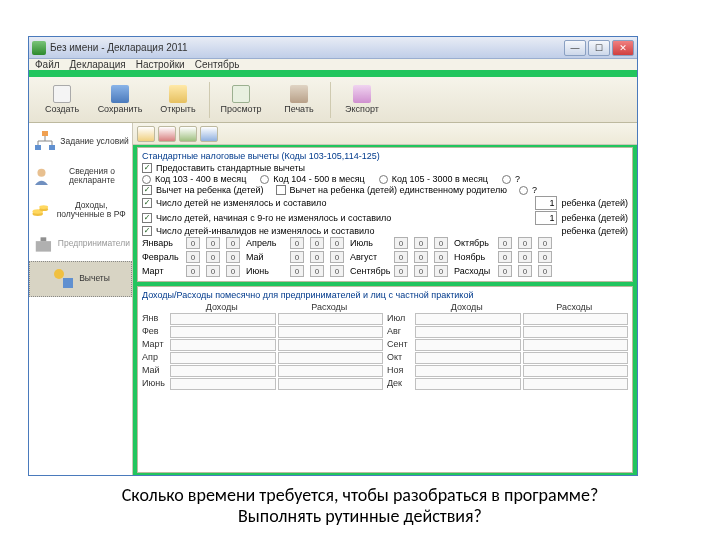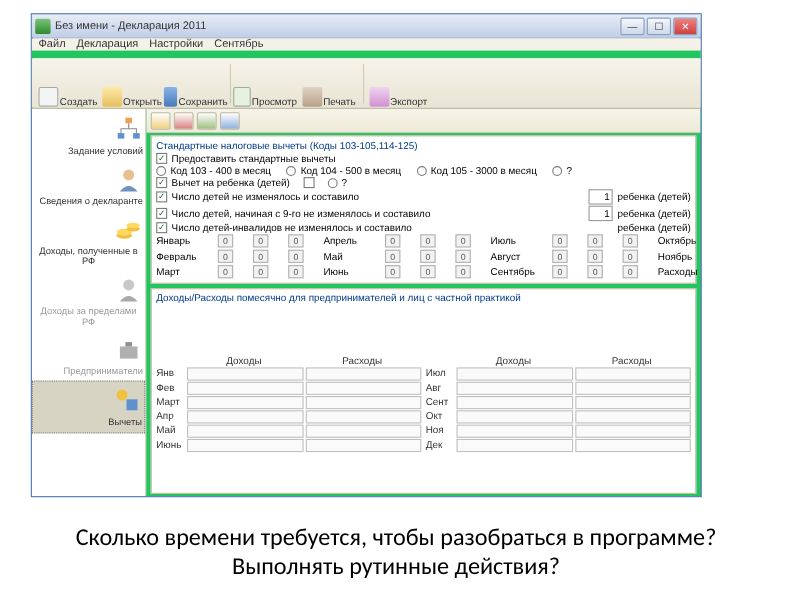--- a/index.html
+++ b/index.html
@@ -1,53 +1,53 @@
 <!DOCTYPE html>
 <html><head>
 <meta charset="utf-8">
 <style>
   * { box-sizing: border-box; margin: 0; padding: 0; }
   body { font-family: Tahoma, Arial, sans-serif; font-size: 10px; background: #fff; width: 720px; height: 540px; position: relative; }
-  .slide { width: 628px; height: 540px; padding: 12px 28px 10px 28px; }
+  .slide { width: 628px; height: 540px; padding: 36px 28px 10px 28px; }
   .window { width: 610px; height: 440px; border: 1px solid #4a7abc; background: #ece9d8; display: flex; flex-direction: column; box-shadow: 0 0 0 1px #2a5a9c inset; }
   .titlebar { height: 22px; background: linear-gradient(#e8ecf5,#c0cee8); display: flex; align-items: center; padding: 0 3px; border-bottom: 1px solid #9aaed0; }
   .titlebar .app-ico { width: 14px; height: 14px; background: linear-gradient(#7ac47a,#2d8a2d); border-radius: 2px; margin-right: 4px; }
   .title-text { flex: 1; color: #333; font-size: 10px; }
   .winbtns { display: flex; gap: 2px; }
   .winbtn { width: 22px; height: 16px; background: linear-gradient(#f5f7fb,#cdd8ea); border: 1px solid #8aa0c2; border-radius: 2px; display: flex; align-items: center; justify-content: center; font-size: 9px; color: #333; }
   .winbtn.close { background: linear-gradient(#f08080,#d04040); color: #fff; }
   .menubar { height: 18px; background: #f4f2e8; display: flex; align-items: center; gap: 10px; padding: 0 6px; border-bottom: 7px solid #22c55e; font-size: 10px; color: #333; }
   .toolbar { height: 46px; background: linear-gradient(#f6f4ea,#e8e4d4); border-bottom: 1px solid #bdb99f; display: flex; align-items: center; padding: 0 4px; }
-  .tbtn { display: flex; flex-direction: row; align-items: flex-end; justify-content: center; width: 58px; height: 42px; gap: 1px; cursor: pointer; }
+  .tbtn { display: flex; flex-direction: column; align-items: center; justify-content: center; width: 58px; height: 42px; gap: 1px; cursor: pointer; }
   .tbtn .tico { width: 18px; height: 18px; border-radius: 2px; }
   .tlabel { font-size: 9px; color: #333; white-space: nowrap; }
   .body { flex: 1; display: flex; overflow: hidden; }
   .sidebar { width: 104px; background: #fff; border-right: 1px solid #ccc8b8; display: flex; flex-direction: column; padding-top: 2px; }
-  .sitem { display: flex; flex-direction: column; align-items: flex-end; justify-content: center; gap: 2px; padding: 4px 2px; text-align: center; font-size: 8.5px; color: #333; cursor: pointer; line-height: 1.1; }
+  .sitem { display: flex; flex-direction: row; align-items: center; justify-content: center; gap: 2px; padding: 4px 2px; text-align: center; font-size: 8.5px; color: #333; cursor: pointer; line-height: 1.1; }
   .sitem.sel { background: #d8d4c4; border: 1px dotted #888; }
   .sico { width: 26px; height: 26px; }
   .main { flex: 1; background: #22c55e; display: flex; flex-direction: column; overflow: hidden; }
   .mtool { height: 22px; border-bottom: 1px solid #ccc8b8; display: flex; align-items: center; padding: 0 4px; gap: 3px; background: linear-gradient(#f6f4ea,#eeead8); }
   .mbtn { width: 18px; height: 16px; border: 1px solid #bdb99f; background: #f5f3e9; border-radius: 2px; }
   .group { border: 1px solid #bdb99f; margin: 2px 4px; padding: 3px 4px 4px 4px; font-size: 9px; background: #fff; }
   .group-title { color: #003a8c; font-size: 9px; margin-bottom: 2px; }
   .row { display: flex; align-items: center; gap: 4px; margin: 1px 0; flex-wrap: nowrap; }
   .cb { width: 10px; height: 10px; border: 1px solid #7a7a7a; background: #fff; display: inline-flex; align-items: center; justify-content: center; }
   .cb.ck::after { content: "✓"; font-size: 8px; color: #1a5c1a; line-height: 1; }
   .rb { width: 9px; height: 9px; border: 1px solid #7a7a7a; border-radius: 50%; background: #fff; }
   .spn { width: 22px; height: 14px; border: 1px solid #9a9a9a; background: #fff; font-size: 9px; display: inline-flex; align-items: center; justify-content: flex-end; padding: 0 2px; }
-  .months { display: grid; grid-template-columns: 40px 16px 16px 16px 40px 16px 16px 16px 40px 16px 16px 16px 40px 16px 16px 16px; gap: 2px 16px; font-size: 9px; align-items: center; }
+  .months { display: grid; grid-template-columns: 40px 16px 16px 16px 40px 16px 16px 16px 40px 16px 16px 16px 40px 16px 16px 16px; gap: 2px 4px; font-size: 9px; align-items: center; }
   .mv { width: 14px; height: 12px; border: 1px solid #b0b0b0; background: #f2f2f2; font-size: 8px; display: flex; align-items: center; justify-content: center; color: #555; }
   .tbl { display: flex; gap: 4px; font-size: 9px; }
   .tcol { flex: 1; }
-  .thdr { display: grid; grid-template-columns: 26px 1fr 1fr; font-size: 9px; color: #333; margin-top: 45px; }
+  .thdr { display: grid; grid-template-columns: 26px 1fr 1fr; font-size: 9px; color: #333; }
   .trow { display: grid; grid-template-columns: 26px 1fr 1fr; gap: 2px; margin: 1px 0; }
   .cell { height: 12px; border: 1px solid #c0c0c0; background: #fafafa; }
   .mlabel { font-size: 9px; color: #333; }
-  .caption { position: absolute; bottom: 12px; left: 0; width: 720px; text-align: center; font-family: Calibri, Arial, sans-serif; font-size: 22px; color: #000; line-height: 1.2; }
+  .caption { position: absolute; bottom: 12px; left: 0; width: 720px; text-align: center; font-family: Calibri, Arial, sans-serif; font-size: 18px; color: #000; line-height: 1.2; }
   .vsep { width: 1px; height: 36px; background: #cfcab0; margin: 0 2px; }
 </style>
 </head>
 <body>
 
 <div class="slide">
   <div class="window">
 
     <div class="titlebar">
       <div class="app-ico"></div>
@@ -65,26 +65,26 @@
       <span>Настройки</span>
       <span>Сентябрь</span>
     </div>
 
     <div class="toolbar">
       <div class="tbtn">
           <div class="tico" style="background:#f4f4f4;border:1px solid #aaa"></div>
           <span class="tlabel">Создать</span>
         </div>
       <div class="tbtn">
+          <div class="tico" style="background:linear-gradient(#8ab4e8,#4a7abc)"></div>
+          <span class="tlabel">Сохранить</span>
+        </div>
+      <div class="tbtn">
           <div class="tico" style="background:linear-gradient(#ffe9a8,#e6c060)"></div>
           <span class="tlabel">Открыть</span>
-        </div>
-      <div class="tbtn">
-          <div class="tico" style="background:linear-gradient(#8ab4e8,#4a7abc)"></div>
-          <span class="tlabel">Сохранить</span>
         </div>
       <div class="vsep"></div>
       <div class="tbtn">
           <div class="tico" style="background:#e8f0e0;border:1px solid #9bb090"></div>
           <span class="tlabel">Просмотр</span>
         </div>
       <div class="tbtn">
           <div class="tico" style="background:linear-gradient(#e0d4c4,#b8a088)"></div>
           <span class="tlabel">Печать</span>
         </div>
@@ -114,27 +114,20 @@
           <span>Сведения о декларанте</span>
         </div>
         <div class="sitem">
           <svg class="sico" viewBox="0 0 26 26">
               <ellipse cx="9" cy="18" rx="7" ry="3" fill="#f0c040"></ellipse>
               <ellipse cx="9" cy="15" rx="7" ry="3" fill="#ffd860"></ellipse>
               <ellipse cx="17" cy="12" rx="6" ry="2.5" fill="#f0c040"></ellipse>
               <ellipse cx="17" cy="9" rx="6" ry="2.5" fill="#ffd860"></ellipse>
             </svg>
           <span>Доходы, полученные в РФ</span>
-        </div>
-        <div class="sitem" style="color:#999">
-          <svg class="sico" viewBox="0 0 26 26">
-              <circle cx="13" cy="9" r="5" fill="#c8c8c8"></circle>
-              <path d="M5 24 q8 -10 16 0" fill="#a8a8a8"></path>
-            </svg>
-          <span>Доходы за пределами РФ</span>
         </div>
         <div class="sitem" style="color:#999">
           <svg class="sico" viewBox="0 0 26 26">
               <rect x="5" y="10" width="16" height="11" fill="#b0b0b0"></rect>
               <rect x="10" y="6" width="6" height="4" fill="#909090"></rect>
             </svg>
           <span>Предприниматели</span>
         </div>
         <div class="sitem sel">
           <svg class="sico" viewBox="0 0 26 26">
@@ -168,20 +161,21 @@
               <span>Код 105 - 3000 в месяц</span>
             <span style="width:6px"></span>
             <span class="rb"></span>
               <span>?</span>
           </div>
           <div class="row">
             <span class="cb ck"></span>
               <span>Вычет на ребенка (детей)</span>
             <span style="width:4px"></span>
             <span class="cb"></span>
+              <span>Вычет на ребенка (детей) единственному родителю</span>
             <span style="width:4px"></span>
             <span class="rb"></span>
               <span>?</span>
           </div>
           <div class="row">
               <span class="cb ck"></span>
               <span>Число детей не изменялось и составило</span>
               <span style="flex:1"></span>
               <span class="spn">1</span>
               <span>ребенка (детей)</span>

